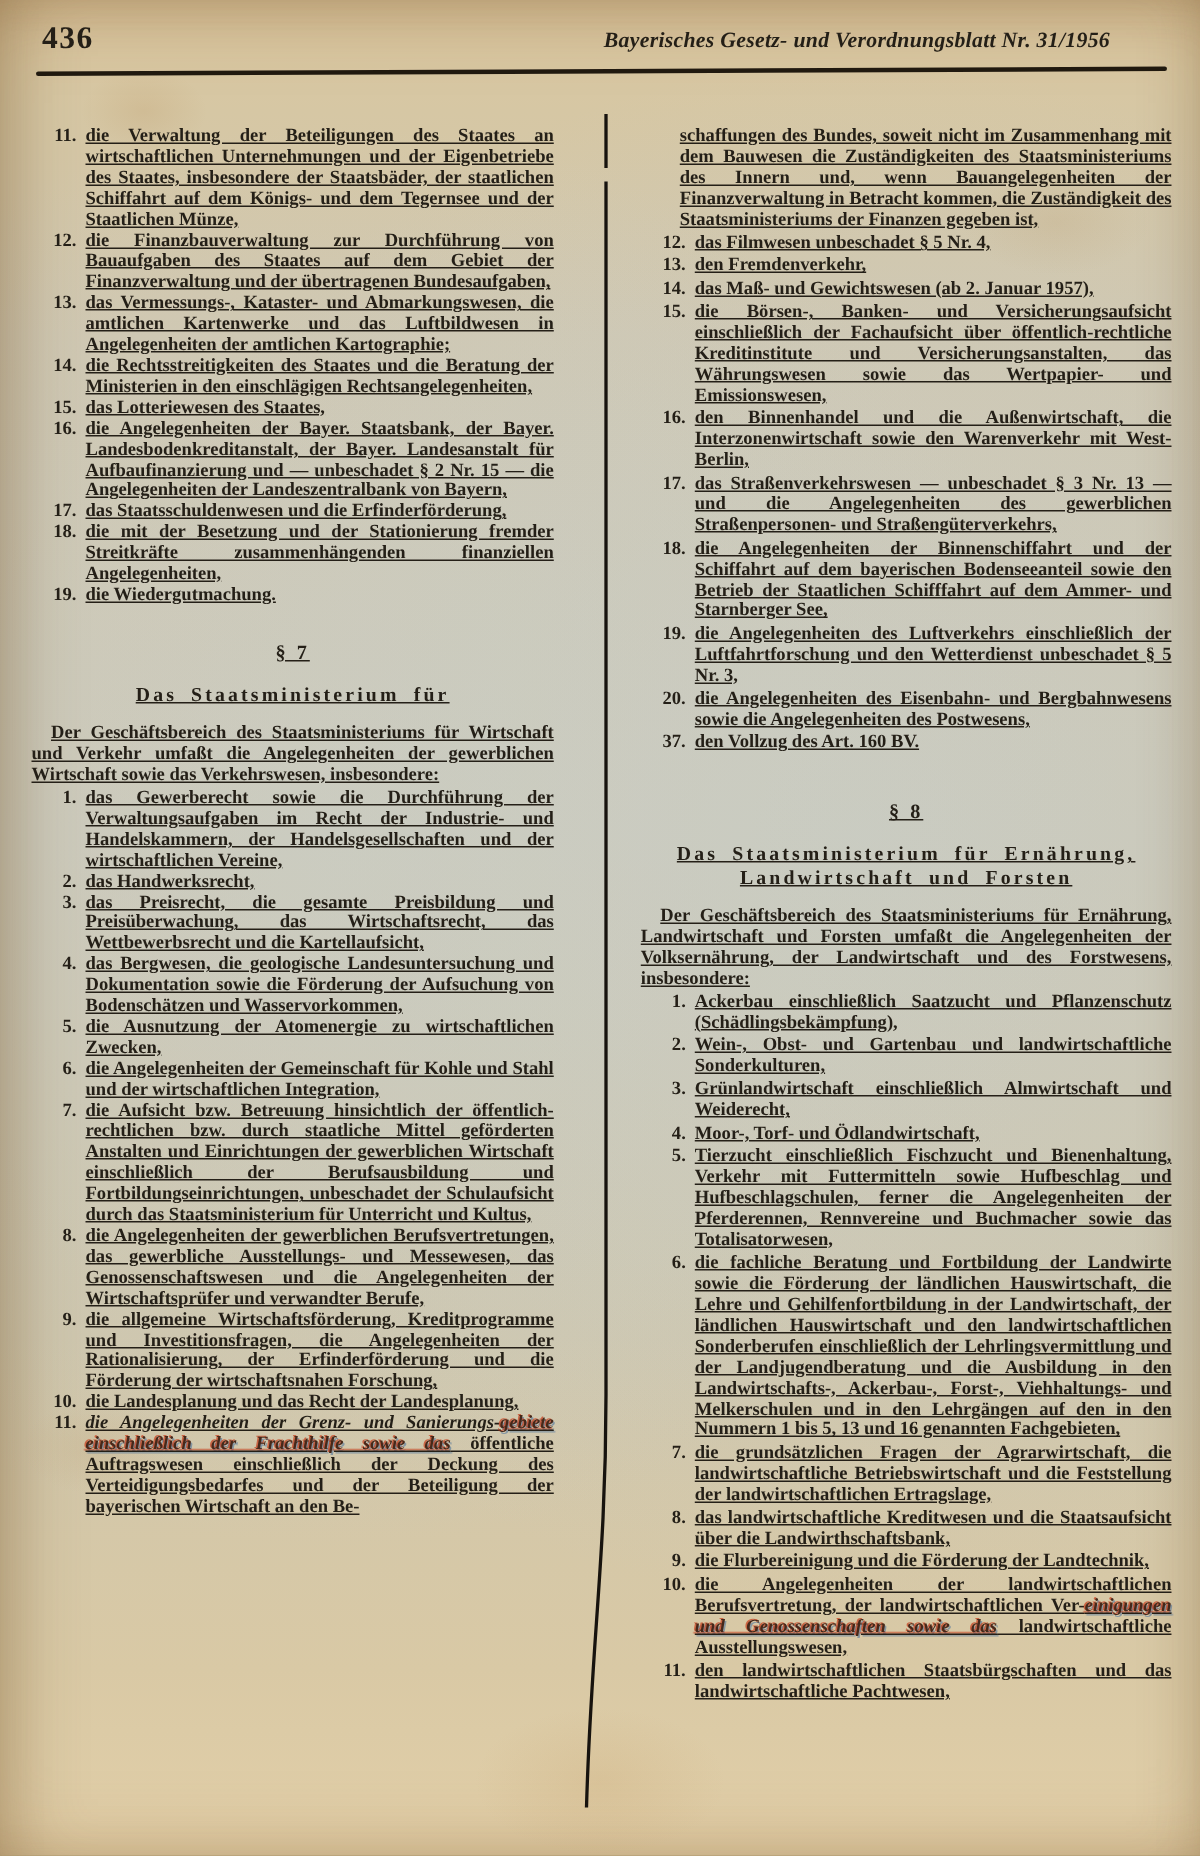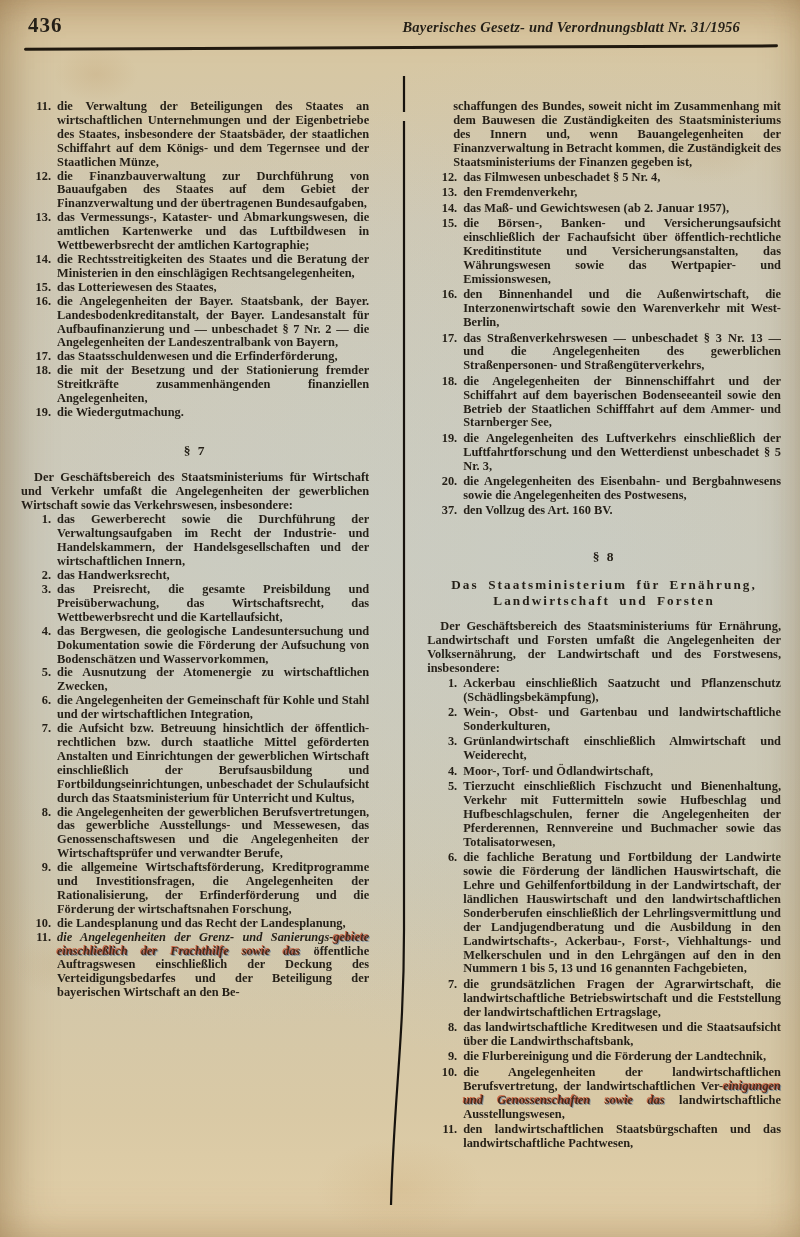--- a/index.html
+++ b/index.html
@@ -22,21 +22,21 @@
     background:
       radial-gradient(60px 40px at 12% 6%, rgba(170,120,60,.14), rgba(170,120,60,0) 70%),
       radial-gradient(90px 50px at 88% 12%, rgba(170,125,65,.12), rgba(170,125,65,0) 70%),
       radial-gradient(120px 70px at 50% 96%, rgba(185,140,80,.15), rgba(185,140,80,0) 70%),
       radial-gradient(70px 45px at 8% 78%, rgba(175,130,70,.12), rgba(175,130,70,0) 70%);
   }
   .pagenum{position:absolute;left:28px;top:13px;font-size:21px;letter-spacing:1px;}
   .htitle{position:absolute;top:19px;left:60px;right:60px;text-align:right;font-size:14.5px;letter-spacing:.2px;font-style:italic;}
   .rule{position:absolute;top:46px;left:24px;right:22px;height:3px;background:#20190f;transform:rotate(-0.25deg);border-radius:2px;}
   .colsep{position:absolute;left:0;top:0;pointer-events:none;}
-  .cols{position:absolute;top:100px;left:21px;width:760px;display:flex;gap:58px;}
+  .cols{position:absolute;top:84px;left:21px;width:760px;display:flex;gap:58px;text-decoration:underline;}
   .col{font-size:12.4px;line-height:13.9px;text-align:justify;}
   .col.left{width:371px;}
   .col.right{width:377px;}
   .item{position:relative;padding-left:36px;margin:0;}
   .col.right .item{margin-bottom:1.5px;}
   .num{position:absolute;left:2px;top:0;width:28px;text-align:right;}
   .cont{padding-left:26px;}
   .mark{font-size:13.5px;text-align:center;margin:24px 0 13px 0;letter-spacing:2px;}
   .col.right .mark{margin-top:32px;}
   .title{text-align:center;font-size:13.2px;letter-spacing:2.1px;word-spacing:4px;line-height:15.5px;margin:0 0 12px 0;}
@@ -57,32 +57,33 @@
   <div class="rule"></div>
 
   <svg class="colsep" width="800" height="1237" viewBox="0 0 800 1237" aria-hidden="true">
     <path d="M404 76 L404 112 M404 121 L404 930 C404 1040 394 1095 391 1205" stroke="#17130e" stroke-width="2.2" fill="none"></path>
   </svg>
 
   <main class="cols">
     <section class="col left" id="col-left">
         <div class="item"><span class="num">11.</span><span><span class="seg normal">die Verwaltung der Beteiligungen des Staates an wirtschaftlichen Unternehmungen und der Eigenbetriebe des Staates, insbesondere der Staatsbäder, der staatlichen Schiffahrt auf dem Königs- und dem Tegernsee und der Staatlichen Münze,</span></span></div>
         <div class="item"><span class="num">12.</span><span><span class="seg normal">die Finanzbauverwaltung zur Durchführung von Bauaufgaben des Staates auf dem Gebiet der Finanzverwaltung und der übertragenen Bundesaufgaben,</span></span></div>
-        <div class="item"><span class="num">13.</span><span><span class="seg normal">das Vermessungs-, Kataster- und Abmarkungswesen, die amtlichen Kartenwerke und das Luftbildwesen in Wettbewerbsrecht der amtlichen Kartographie;</span></span></div>
+        <div class="item"><span class="num">13.</span><span><span class="seg normal">das Vermessungs-, Kataster- und Abmarkungswesen, die amtlichen Kartenwerke und das Luftbildwesen in Angelegenheiten der amtlichen Kartographie;</span></span></div>
         <div class="item"><span class="num">14.</span><span><span class="seg normal">die Rechtsstreitigkeiten des Staates und die Beratung der Ministerien in den einschlägigen Rechtsangelegenheiten,</span></span></div>
         <div class="item"><span class="num">15.</span><span><span class="seg normal">das Lotteriewesen des Staates,</span></span></div>
-        <div class="item"><span class="num">16.</span><span><span class="seg normal">die Angelegenheiten der Bayer. Staatsbank, der Bayer. Landesbodenkreditanstalt, der Bayer. Landesanstalt für Aufbaufinanzierung und — unbeschadet § 7 Nr. 2 — die Angelegenheiten der Landeszentralbank von Bayern,</span></span></div>
+        <div class="item"><span class="num">16.</span><span><span class="seg normal">die Angelegenheiten der Bayer. Staatsbank, der Bayer. Landesbodenkreditanstalt, der Bayer. Landesanstalt für Aufbaufinanzierung und — unbeschadet § 2 Nr. 15 — die Angelegenheiten der Landeszentralbank von Bayern,</span></span></div>
         <div class="item"><span class="num">17.</span><span><span class="seg normal">das Staatsschuldenwesen und die Erfinderförderung,</span></span></div>
         <div class="item"><span class="num">18.</span><span><span class="seg normal">die mit der Besetzung und der Stationierung fremder Streitkräfte zusammenhängenden finanziellen Angelegenheiten,</span></span></div>
         <div class="item"><span class="num">19.</span><span><span class="seg normal">die Wiedergutmachung.</span></span></div>
         <div class="mark">§ 7</div>
         <div class="title">
+          <div class="tline">Das Staatsministerium für</div>
         </div>
         <div class="para ind">Der Geschäftsbereich des Staatsministeriums für Wirtschaft und Verkehr umfaßt die Angelegenheiten der gewerblichen Wirtschaft sowie das Verkehrswesen, insbesondere:</div>
-        <div class="item"><span class="num">1.</span><span><span class="seg normal">das Gewerberecht sowie die Durchführung der Verwaltungsaufgaben im Recht der Industrie- und Handelskammern, der Handelsgesellschaften und der wirtschaftlichen Innern,</span></span></div>
+        <div class="item"><span class="num">1.</span><span><span class="seg normal">das Gewerberecht sowie die Durchführung der Verwaltungsaufgaben im Recht der Industrie- und Handelskammern, der Handelsgesellschaften und der wirtschaftlichen Vereine,</span></span></div>
         <div class="item"><span class="num">2.</span><span><span class="seg normal">das Handwerksrecht,</span></span></div>
         <div class="item"><span class="num">3.</span><span><span class="seg normal">das Preisrecht, die gesamte Preisbildung und Preisüberwachung, das Wirtschaftsrecht, das Wettbewerbsrecht und die Kartellaufsicht,</span></span></div>
         <div class="item"><span class="num">4.</span><span><span class="seg normal">das Bergwesen, die geologische Landesuntersuchung und Dokumentation sowie die Förderung der Aufsuchung von Bodenschätzen und Wasservorkommen,</span></span></div>
         <div class="item"><span class="num">5.</span><span><span class="seg normal">die Ausnutzung der Atomenergie zu wirtschaftlichen Zwecken,</span></span></div>
         <div class="item"><span class="num">6.</span><span><span class="seg normal">die Angelegenheiten der Gemeinschaft für Kohle und Stahl und der wirtschaftlichen Integration,</span></span></div>
         <div class="item"><span class="num">7.</span><span><span class="seg normal">die Aufsicht bzw. Betreuung hinsichtlich der öffentlich-rechtlichen bzw. durch staatliche Mittel geförderten Anstalten und Einrichtungen der gewerblichen Wirtschaft einschließlich der Berufsausbildung und Fortbildungseinrichtungen, unbeschadet der Schulaufsicht durch das Staatsministerium für Unterricht und Kultus,</span></span></div>
         <div class="item"><span class="num">8.</span><span><span class="seg normal">die Angelegenheiten der gewerblichen Berufsvertretungen, das gewerbliche Ausstellungs- und Messewesen, das Genossenschaftswesen und die Angelegenheiten der Wirtschaftsprüfer und verwandter Berufe,</span></span></div>
         <div class="item"><span class="num">9.</span><span><span class="seg normal">die allgemeine Wirtschaftsförderung, Kreditprogramme und Investitionsfragen, die Angelegenheiten der Rationalisierung, der Erfinderförderung und die Förderung der wirtschaftsnahen Forschung,</span></span></div>
         <div class="item"><span class="num">10.</span><span><span class="seg normal">die Landesplanung und das Recht der Landesplanung,</span></span></div>
         <div class="item"><span class="num">11.</span><span><span class="seg italic">die Angelegenheiten der Grenz- und Sanierungs-</span><span class="seg misprint">gebiete einschließlich der Frachthilfe sowie das</span><span class="seg normal"> öffentliche Auftragswesen einschließlich der Deckung des Verteidigungsbedarfes und der Beteiligung der bayerischen Wirtschaft an den Be-</span></span></div>

